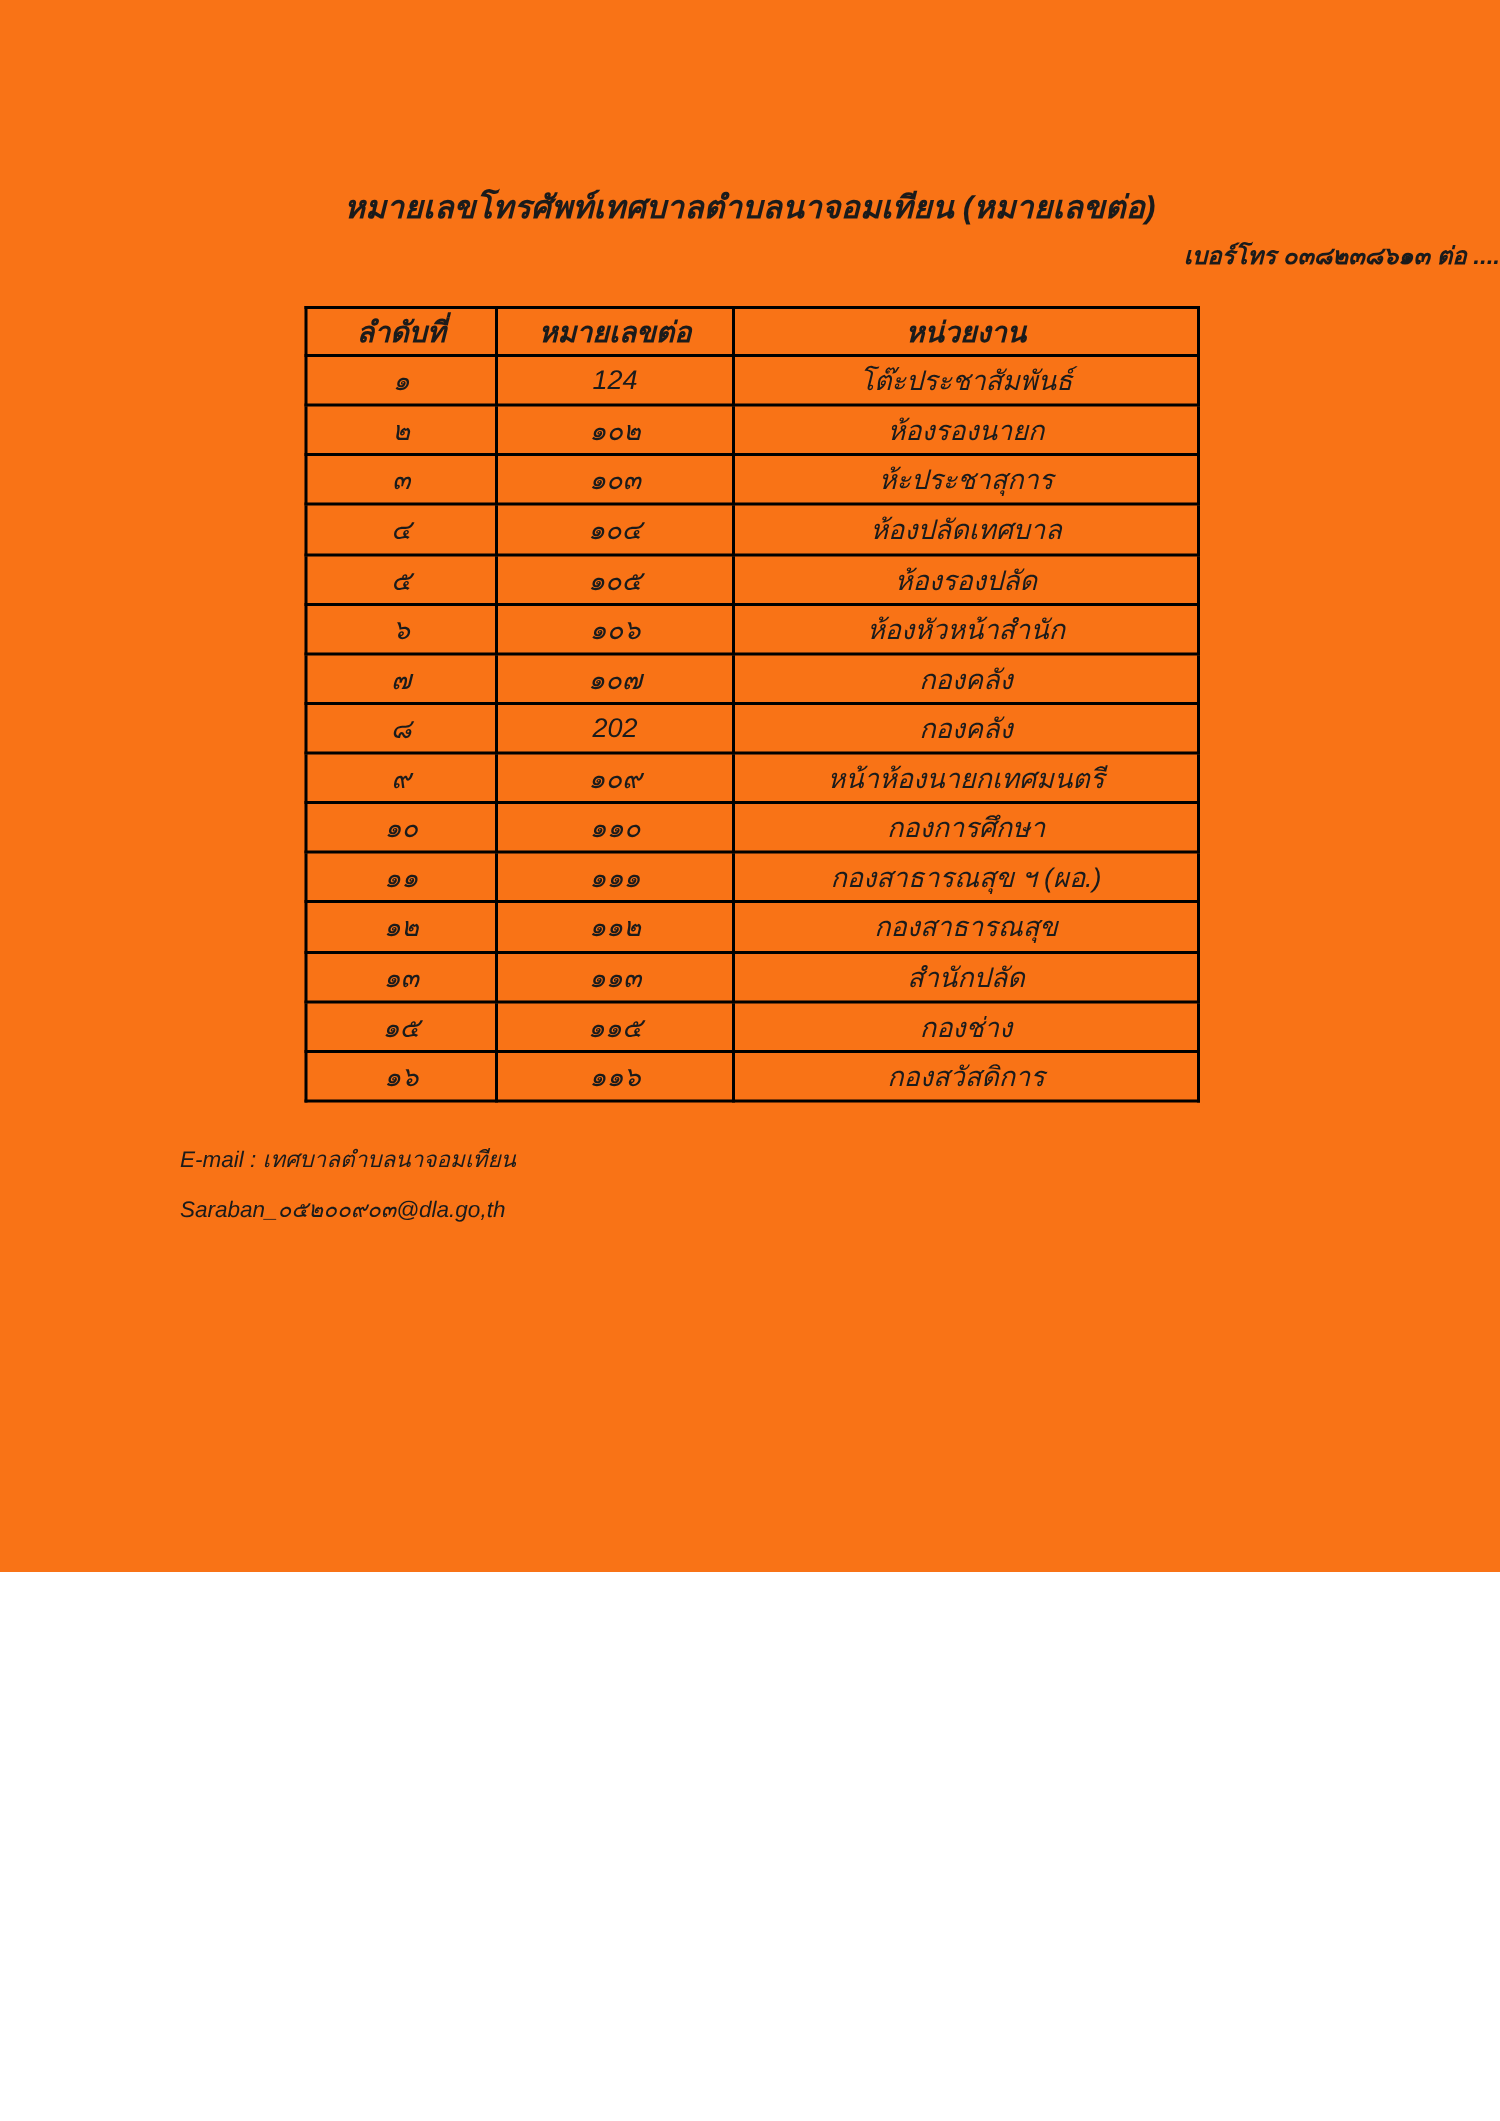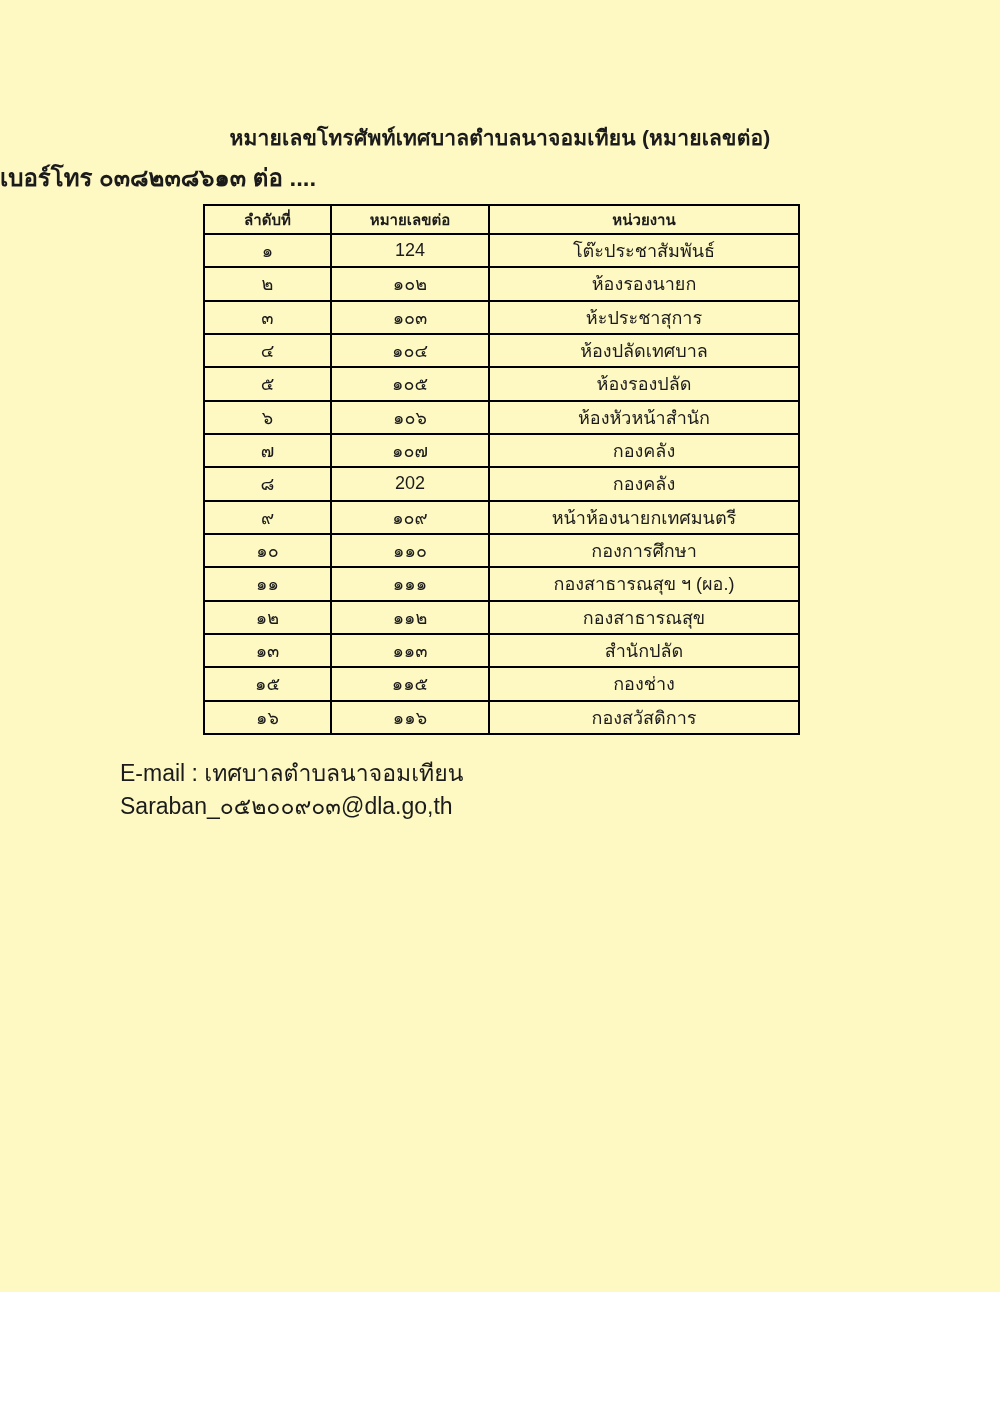--- a/index.html
+++ b/index.html
@@ -7,76 +7,77 @@
     width: 1000px;
     height: 1414px;
     background: #ffffff;
     font-family: "Liberation Sans", "DejaVu Sans", sans-serif;
     color: #1b1b1b;
     overflow: hidden;
   }
   .page {
     position: relative;
     width: 1000px;
-    height: 1292px;
-    background: #fef9c3;
+    height: 1048px;
+    background: #f97316;
+    font-style: italic;
   }
   .doc-title {
     position: absolute;
     top: 121px;
     left: 0;
     width: 100%;
     text-align: center;
     font-size: 21px;
     font-weight: bold;
     letter-spacing: 0.2px;
   }
   .doc-subtitle {
     position: absolute;
     top: 158px;
     left: 0;
     width: 100%;
-    text-align: left;
-    font-size: 24px;
+    text-align: right;
+    font-size: 16px;
     font-weight: bold;
   }
   table.ext-table {
     position: absolute;
     top: 204px;
     left: 203px;
     width: 595px;
     height: 531px;
     border-collapse: collapse;
     table-layout: fixed;
   }
   .ext-table th, .ext-table td {
     border: 2px solid #000000;
     text-align: center;
     vertical-align: middle;
     overflow: hidden;
     white-space: nowrap;
   }
   .ext-table th {
     height: 29px;
-    font-size: 15px;
+    font-size: 19px;
     font-weight: bold;
     margin-top: 28px;
   }
   .ext-table td {
     font-size: 18px;
     font-weight: normal;
   }
   .col-no  { width: 127px; }
   .col-ext { width: 158px; }
   .col-dep { width: 310px; }
   .footer-block {
     position: absolute;
     top: 757px;
     left: 120px;
-    font-size: 23px;
+    font-size: 15px;
     line-height: 33px;
     text-align: left;
   }
 </style>
 </head>
 <body>
 
 <div class="page">
 
   <div class="doc-title">หมายเลขโทรศัพท์เทศบาลตำบลนาจอมเทียน (หมายเลขต่อ)</div>

